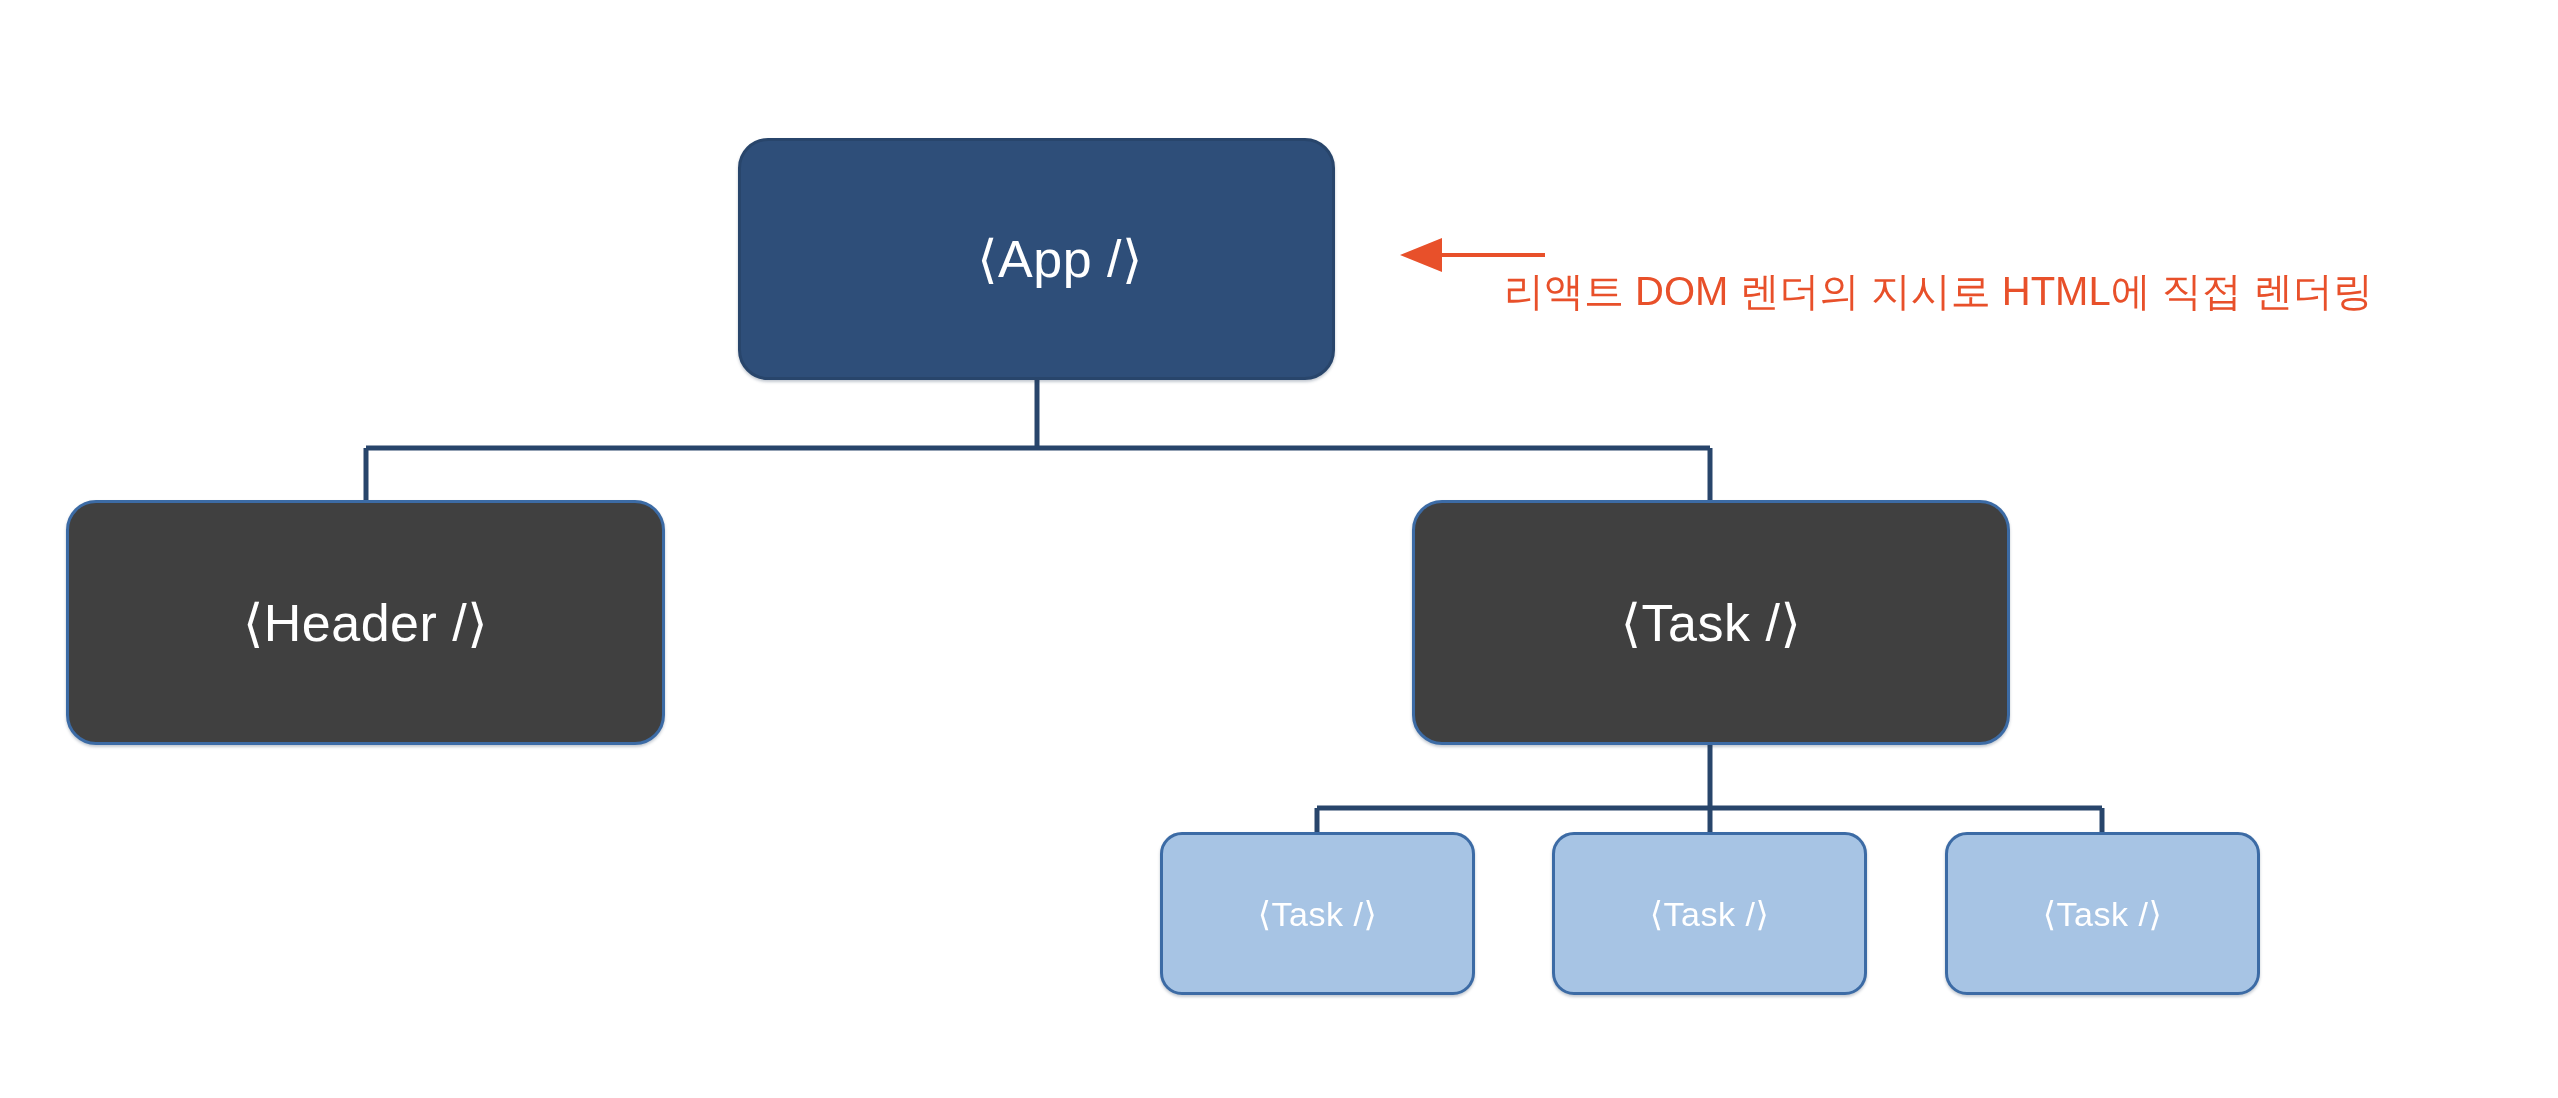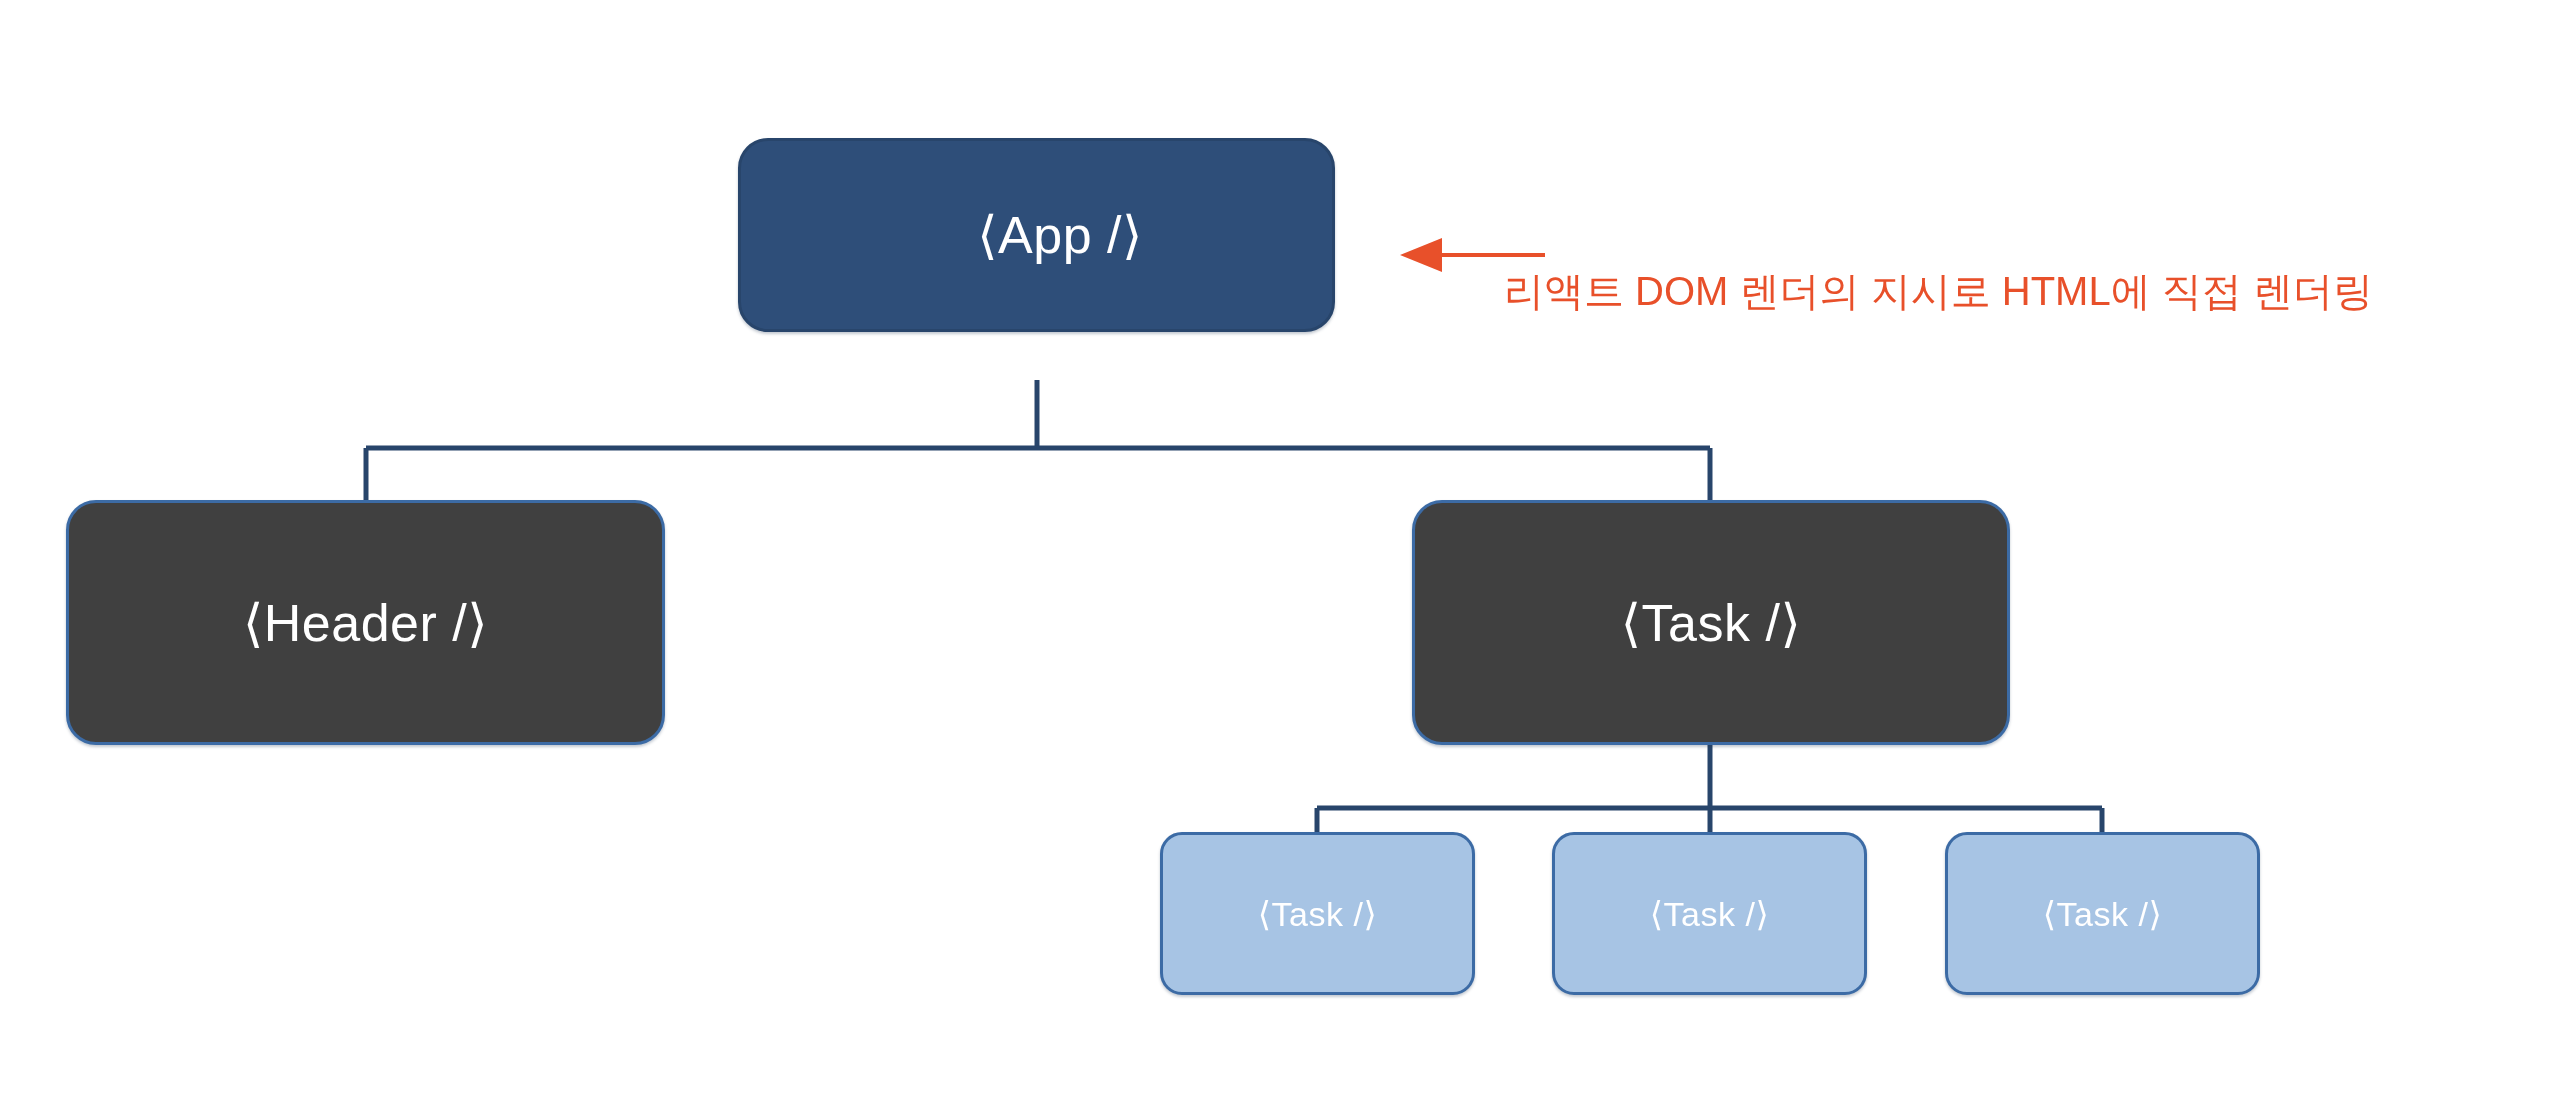--- a/index.html
+++ b/index.html
@@ -90,21 +90,21 @@
       <path d="M 1710 808 L 1710 832"></path>
       <path d="M 2102 808 L 2102 832"></path>
     </g>
 
     <g>
       <path d="M 1545 255 L 1425 255" stroke="#E8502A" stroke-width="4" fill="none"></path>
       <path d="M 1400 255 L 1442 238 L 1442 272 Z" fill="#E8502A"></path>
     </g>
   </svg>
 
-  <div class="node node-root" style="left:738px; top:138px; width:597px; height:194px;padding-left:47px;">
+  <div class="node node-root" style="left:738px; top:138px; width:597px; height:242px;padding-left:47px;">
     <span>⟨App /⟩</span>
   </div>
 
   <div class="node node-mid" style="left:66px; top:500px; width:599px; height:245px;">
     <span>⟨Header /⟩</span>
   </div>
 
   <div class="node node-mid" style="left:1412px; top:500px; width:598px; height:245px;">
     <span>⟨Task /⟩</span>
   </div>

